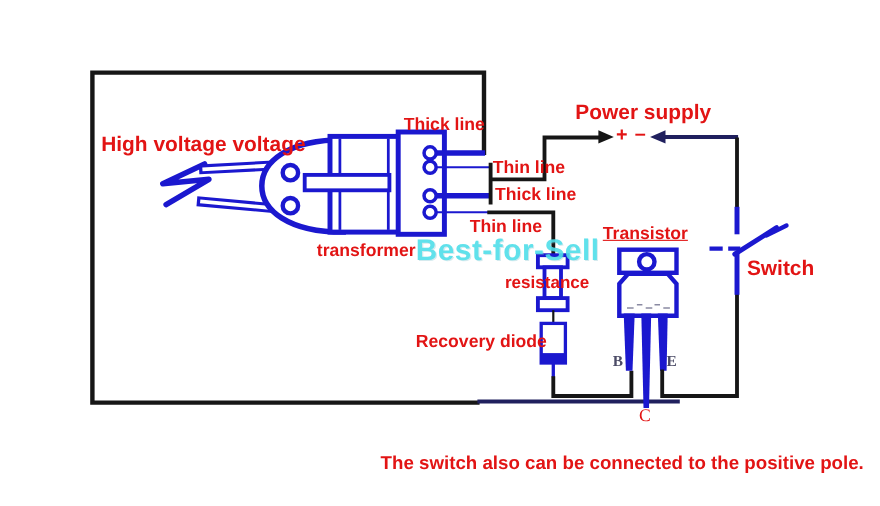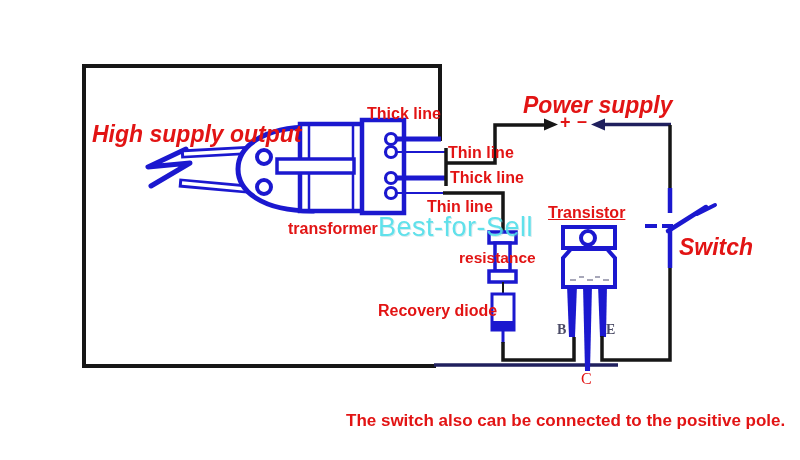--- a/index.html
+++ b/index.html
@@ -14,27 +14,27 @@
   .s-navy{stroke:var(--navy);fill:none;}
   .s-blue{stroke:var(--blue);fill:none;}
   .s-white{stroke:#ffffff;fill:none;}
   .s-gray{stroke:#8a8aa2;fill:none;}
   .f-white{fill:#ffffff;}
   .f-blue{fill:var(--blue);stroke:none;}
   .f-black{fill:var(--black);stroke:none;}
   .f-navy{fill:var(--navy);stroke:none;}
   .lbl{position:absolute;white-space:nowrap;font-weight:bold;color:var(--red);
        font-size:16px;line-height:1.1;}
-  .lbl.big{font-size:23px;font-style:italic;}
+  .lbl.big{font-size:19px;}
   .lbl.sign{font-size:18px;}
   .lbl.small{font-size:15.5px;margin-left:43px;}
   .pin{position:absolute;white-space:nowrap;font-family:"Liberation Serif",serif;
        font-weight:bold;font-size:14px;color:var(--graylbl);}
   .pin.c{color:var(--red);font-size:16px;font-weight:normal;}
-  .watermark{position:absolute;left:378px;top:212px;font-size:27px;font-weight:normal;
+  .watermark{position:absolute;left:378px;top:212px;font-size:27px;font-weight:bold;
        color:var(--cyan);opacity:0.9;letter-spacing:0.5px;
        text-shadow:1px 1px 0 rgba(120,190,200,0.35);}
   .footnote{position:absolute;left:346px;top:411px;font-size:17px;font-weight:bold;
        color:var(--red);white-space:nowrap;}
 </style>
 </head>
 <body>
 
 <div id="stage">
 
@@ -105,21 +105,21 @@
 
     <g>
       <path class="s-blue" stroke-width="4.5" d="M670,188 V213"></path>
       <path class="s-blue" stroke-width="4.5" stroke-linecap="round" d="M668,231 L706,207"></path>
       <path class="s-blue" stroke-width="4" stroke-linecap="round" d="M697,214 L715,205"></path>
       <path class="s-blue" stroke-width="4" d="M645,226 H657 M662,226 H673"></path>
       <path class="s-blue" stroke-width="4.5" d="M670,229 V268"></path>
     </g>
   </svg>
 
-  <div class="lbl big" style="left:92px;top:122px;">High supply output</div>
+  <div class="lbl big" style="left:92px;top:122px;">High voltage voltage</div>
   <div class="lbl" style="left:367px;top:105px;">Thick line</div>
   <div class="lbl" style="left:448px;top:144px;">Thin line</div>
   <div class="lbl" style="left:450px;top:169px;">Thick line</div>
   <div class="lbl" style="left:427px;top:198px;">Thin line</div>
   <div class="lbl" style="left:288px;top:220px;text-align:center;">transformer</div>
   <div class="lbl big" style="left:523px;top:93px;">Power supply</div>
   <div class="lbl sign" style="left:560px;top:113px;">+</div>
   <div class="lbl sign" style="left:577px;top:112px;">–</div>
   <div class="lbl" style="left:548px;top:204px;text-decoration:underline;">Transistor</div>
   <div class="lbl big" style="left:679px;top:235px;">Switch</div>

